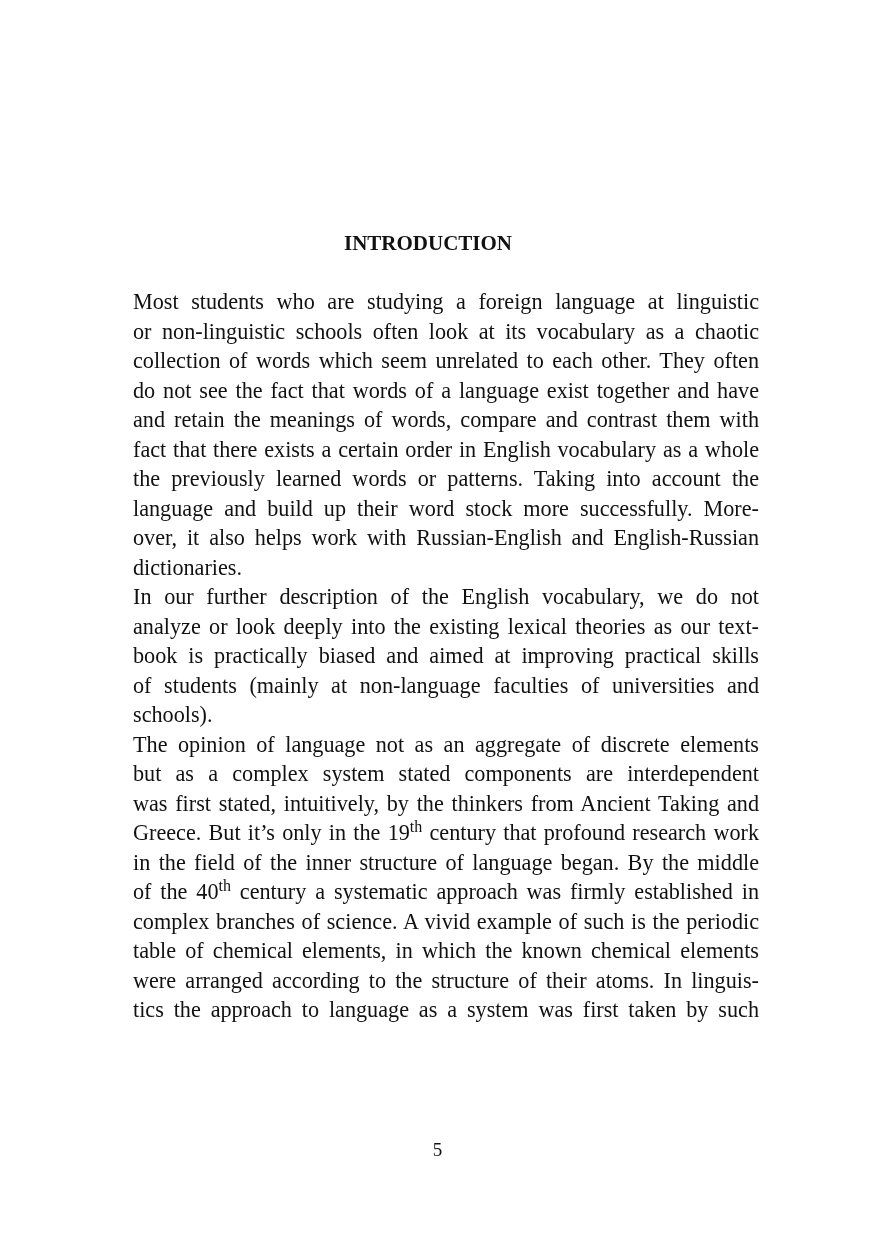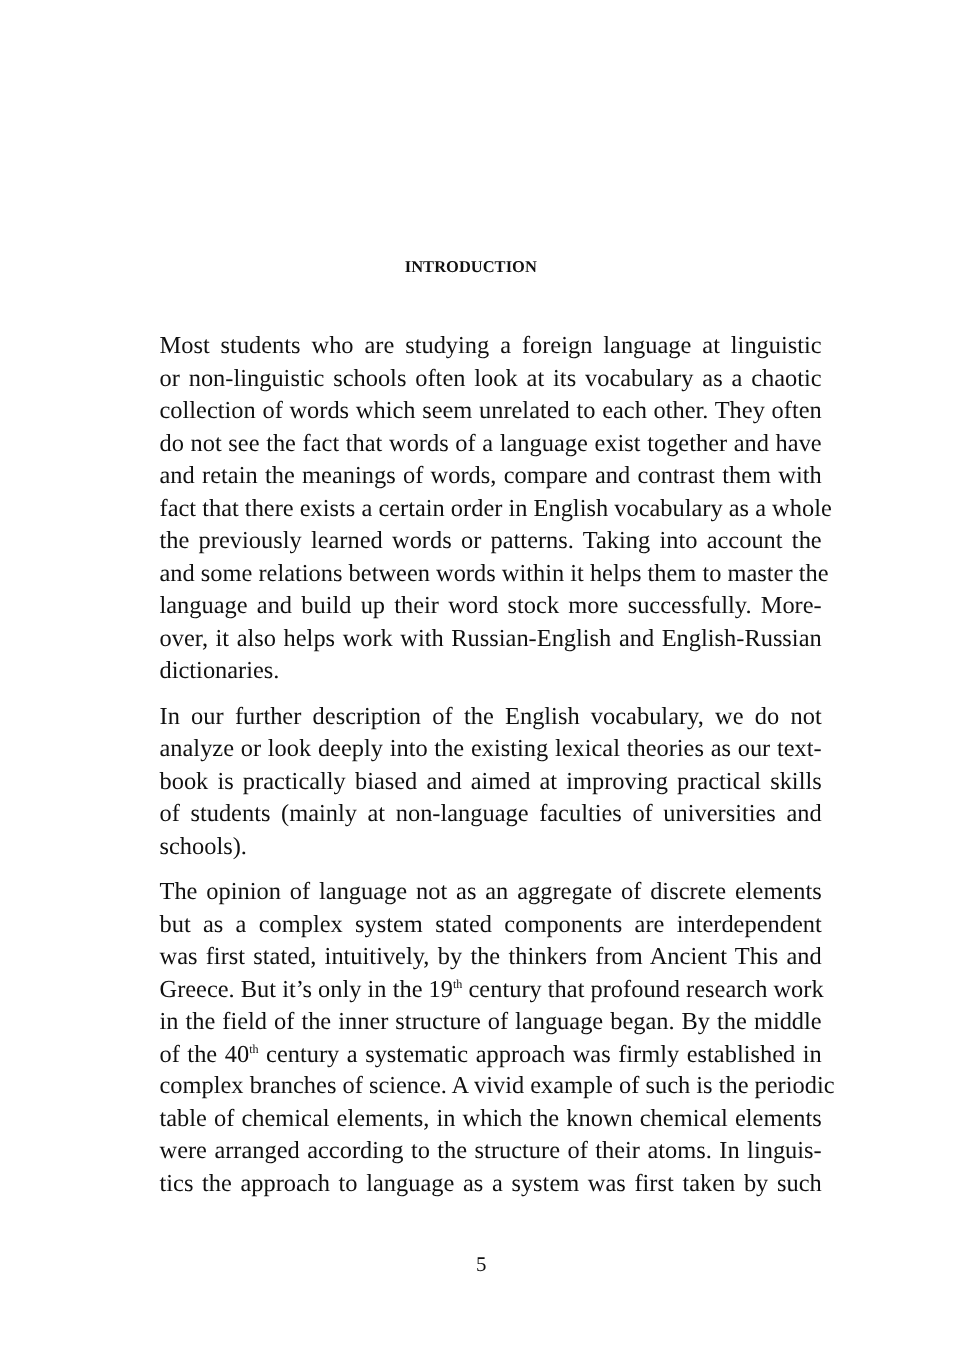--- a/index.html
+++ b/index.html
@@ -1,59 +1,58 @@
 <!DOCTYPE html>
 <html><head>
 <meta charset="utf-8">
 <style>
   html, body { margin: 0; padding: 0; background: #ffffff; }
   body { width: 875px; height: 1241px; position: relative; overflow: hidden; }
   .page { position: absolute; left: 97px; top: 0; width: 662px; font-family: "Liberation Serif", serif; color: #111; }
-  .title { position: absolute; top: 230px; left: 0; width: 662px; text-align: center; font-weight: bold; font-size: 15px; line-height: 26px; }
+  .title { position: absolute; top: 230px; left: 0; width: 662px; text-align: center; font-weight: bold; font-size: 21px; line-height: 26px; }
   .body { position: absolute; top: 287px; left: 0; width: 662px; font-size: 22.2px; line-height: 29.5px; }
-  .para { margin: 12px; text-align: justify; text-indent: 36px; }
+  .para { margin: 0; text-align: justify; text-indent: 36px; }
   .line { display: block; text-align: justify; text-align-last: justify; white-space: nowrap; }
   .line.last { text-align-last: left; }
   .line.first { text-indent: 36px; }
-  sup { font-size: 11px; vertical-align: 8px; line-height: 0; }
+  sup { font-size: 16px; vertical-align: 8px; line-height: 0; }
   .pagenum { position: absolute; top: 1139px; left: 0; width: 875px; text-align: center; font-family: "Liberation Serif", serif; font-size: 19px; color: #111; }
 </style>
 </head>
 <body>
 
 <div class="page">
   <div class="title">INTRODUCTION</div>
 
   <div class="body">
     <div class="para">
       <span class="line first">Most students who are studying a foreign language at linguistic</span>
       <span class="line">or non-linguistic schools often look at its vocabulary as a chaotic</span>
       <span class="line">collection of words which seem unrelated to each other. They often</span>
       <span class="line">do not see the fact that words of a language exist together and have</span>
       <span class="line">and retain the meanings of words, compare and contrast them with</span>
       <span class="line">fact that there exists a certain order in English vocabulary as a whole</span>
       <span class="line">the previously learned words or patterns. Taking into account the</span>
-      <span class="line">and some relations between words within it helps them to master the</span>
       <span class="line">language and build up their word stock more successfully. More-</span>
       <span class="line">over, it also helps work with Russian-English and English-Russian</span>
       <span class="line last">dictionaries.</span>
     </div>
 
     <div class="para">
       <span class="line first">In our further description of the English vocabulary, we do not</span>
       <span class="line">analyze or look deeply into the existing lexical theories as our text-</span>
       <span class="line">book is practically biased and aimed at improving practical skills</span>
       <span class="line">of students (mainly at non-language faculties of universities and</span>
       <span class="line last">schools).</span>
     </div>
 
     <div class="para">
       <span class="line first">The opinion of language not as an aggregate of discrete elements</span>
       <span class="line">but as a complex system stated components are interdependent</span>
-      <span class="line">was first stated, intuitively, by the thinkers from Ancient This and</span>
+      <span class="line">was first stated, intuitively, by the thinkers from Ancient Taking and</span>
       <span class="line"><span>Greece. But it’s only in the 19</span><sup>th</sup><span> century that profound research work</span></span>
       <span class="line">in the field of the inner structure of language began. By the middle</span>
       <span class="line"><span>of the 40</span><sup>th</sup><span> century a systematic approach was firmly established in</span></span>
       <span class="line">complex branches of science. A vivid example of such is the periodic</span>
       <span class="line">table of chemical elements, in which the known chemical elements</span>
       <span class="line">were arranged according to the structure of their atoms. In linguis-</span>
       <span class="line">tics the approach to language as a system was first taken by such</span>
     </div>
   </div>
 </div>

